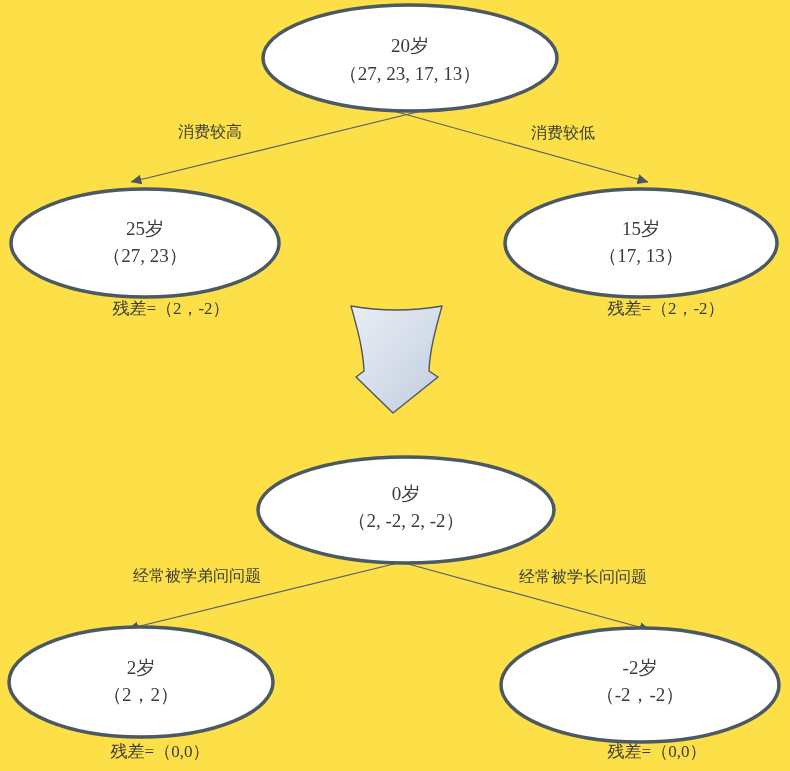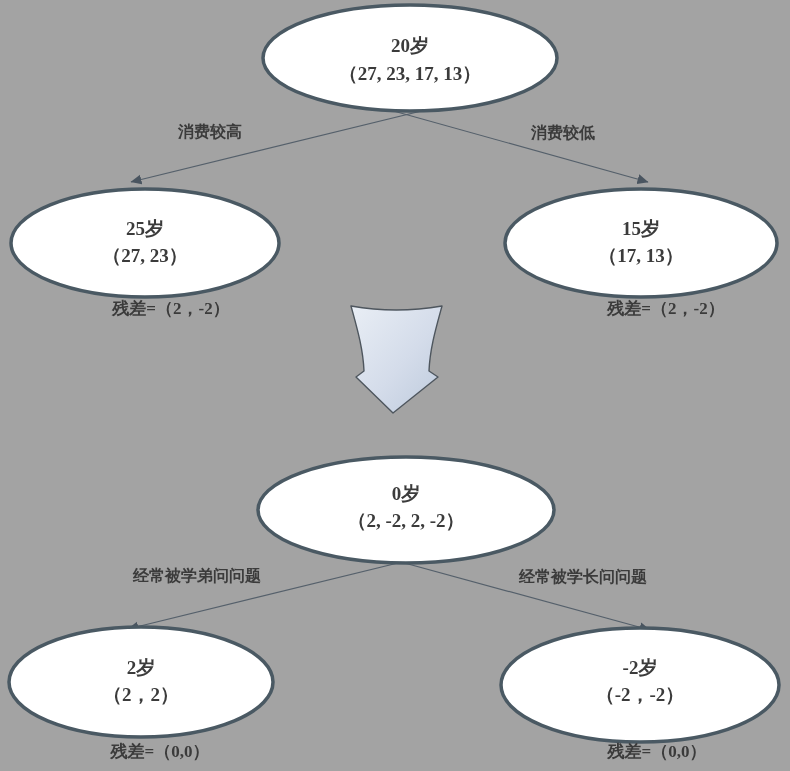--- a/index.html
+++ b/index.html
@@ -1,22 +1,21 @@
 <!DOCTYPE html>
 <html><head>
 <meta charset="utf-8">
 <style>
   html,body{margin:0;padding:0;background:#ffffff;}
   .stage{
     position:relative;
     width:790px;height:771px;
-    background:#a3a3a3;
+    background:#fde047;
     font-family:"Liberation Serif","DejaVu Serif",serif;
     overflow:hidden;
-    font-weight:bold;
   }
   svg{display:block;}
   text{
     fill:#3b3b3b;
     font-family:"Liberation Serif","DejaVu Serif",serif;
   }
   .node-title{font-size:19px;}
   .node-values{font-size:19px;}
   .edge-label{font-size:16px;}
   .residual{font-size:17px;}

